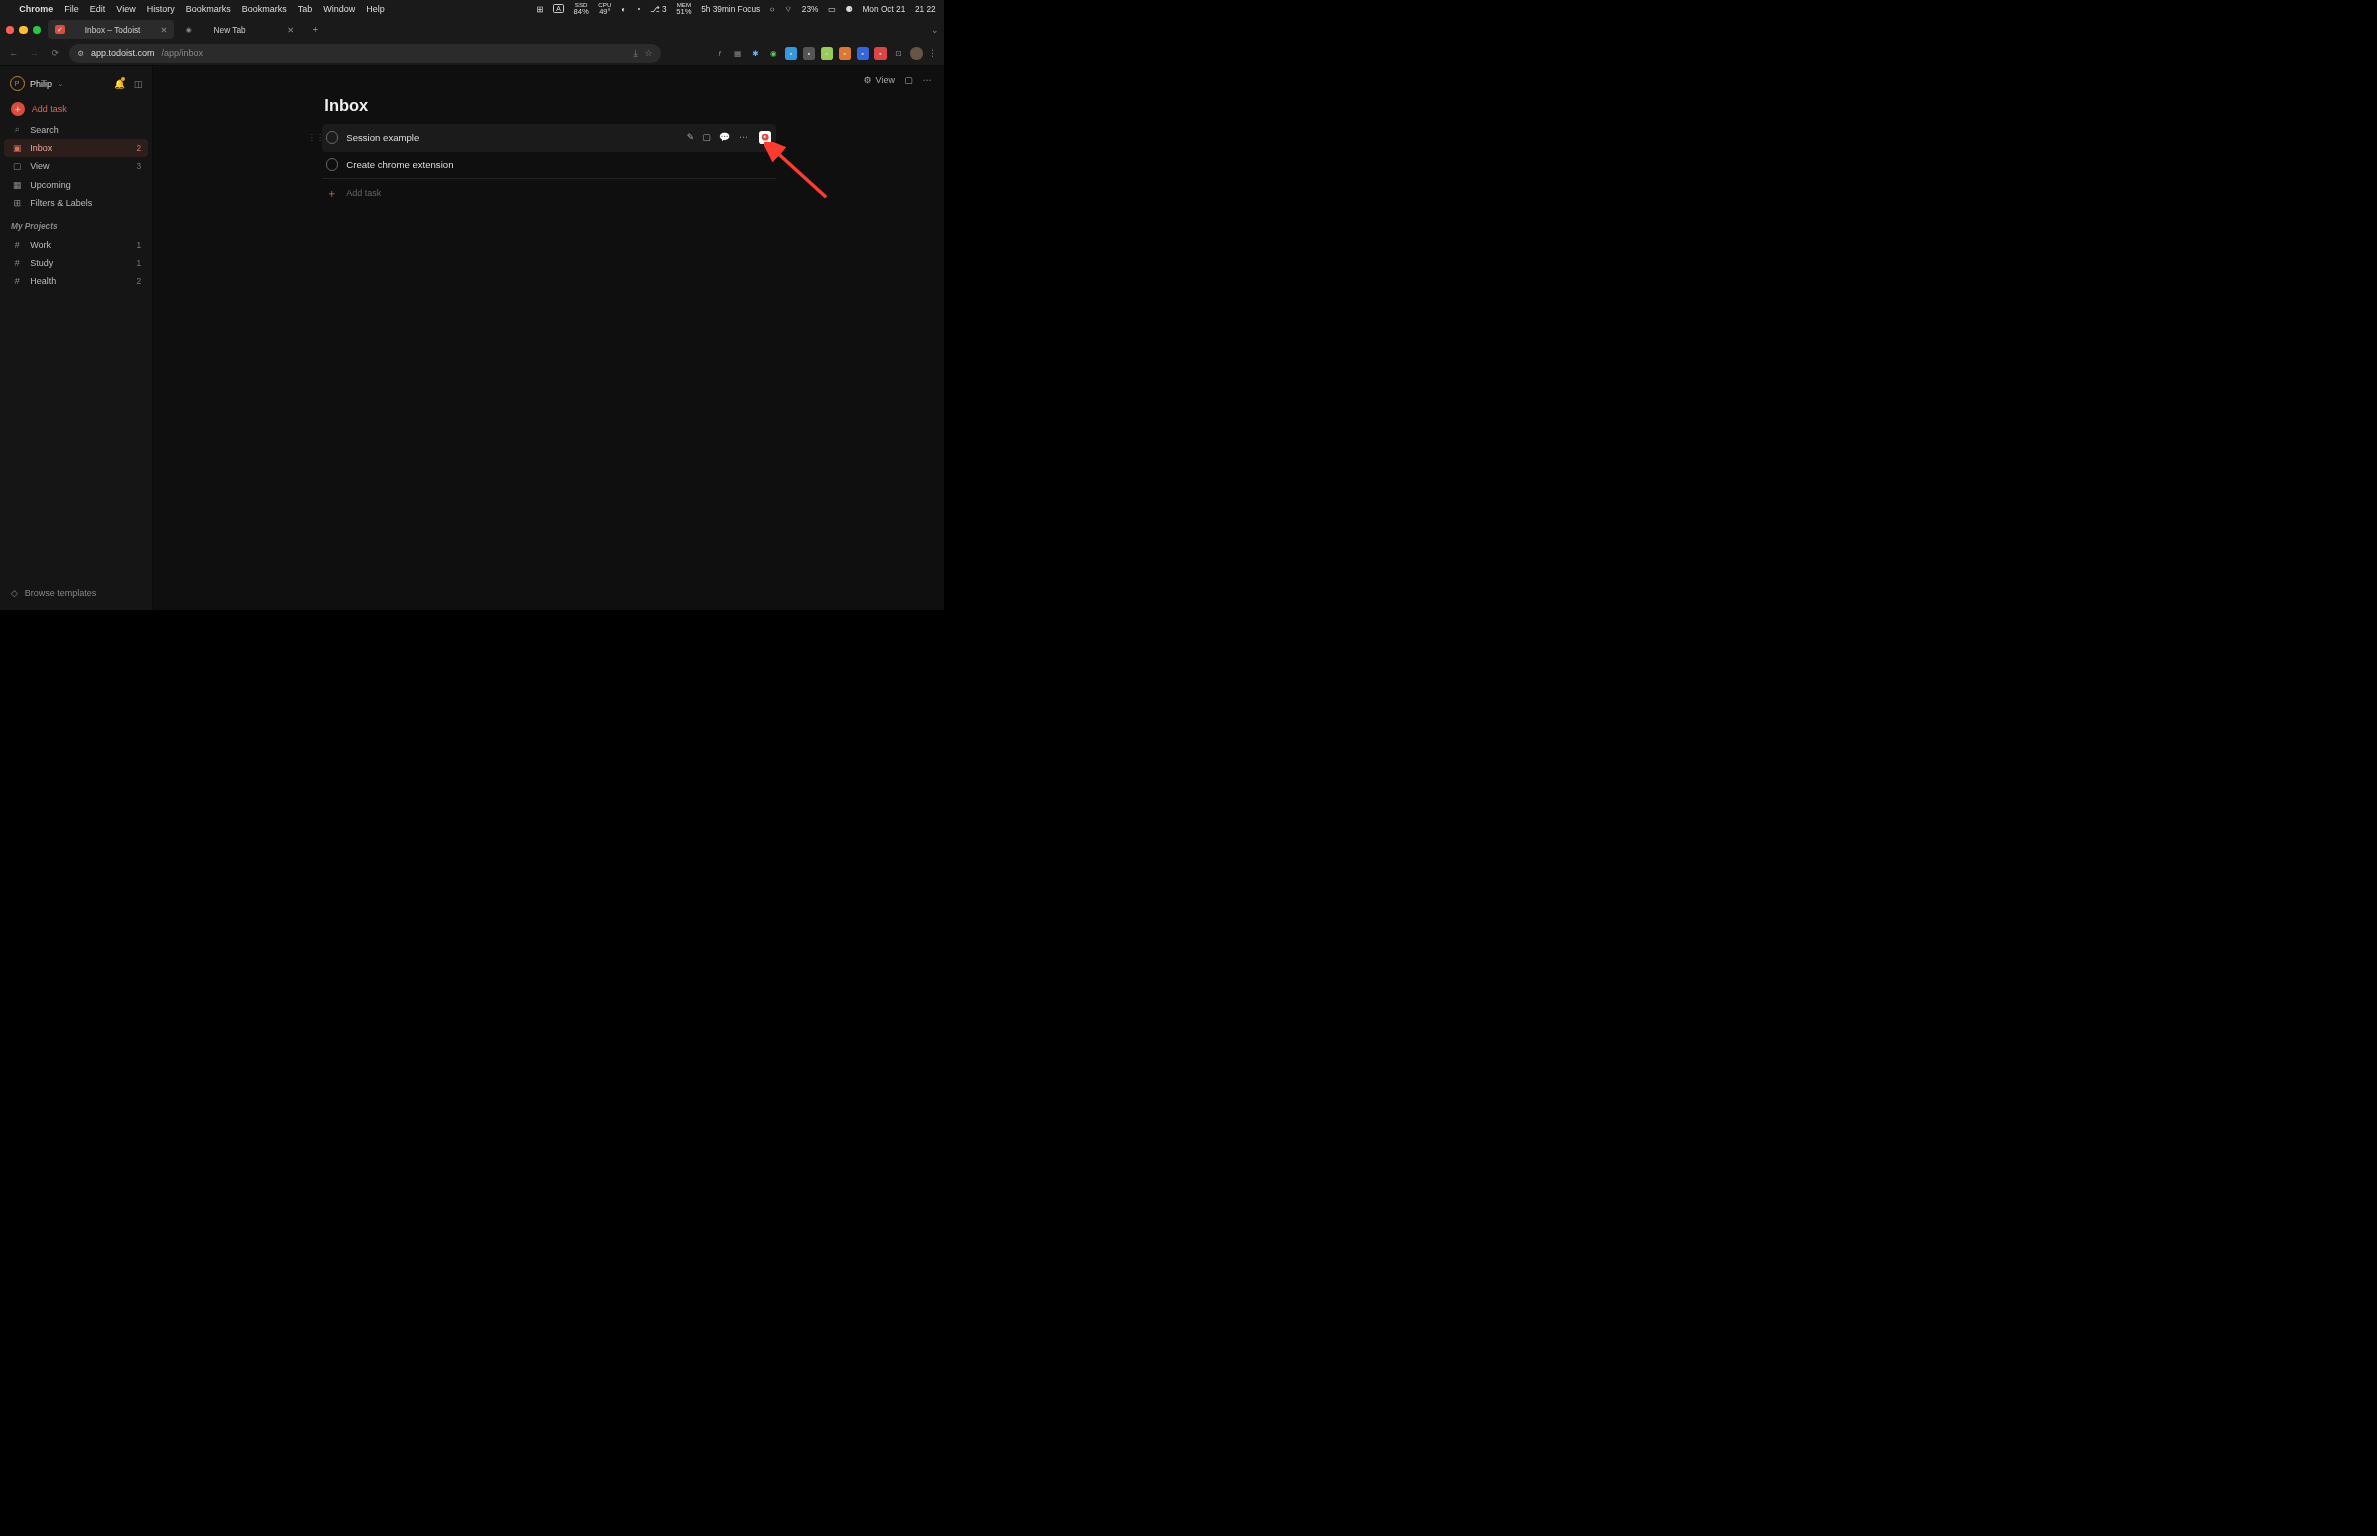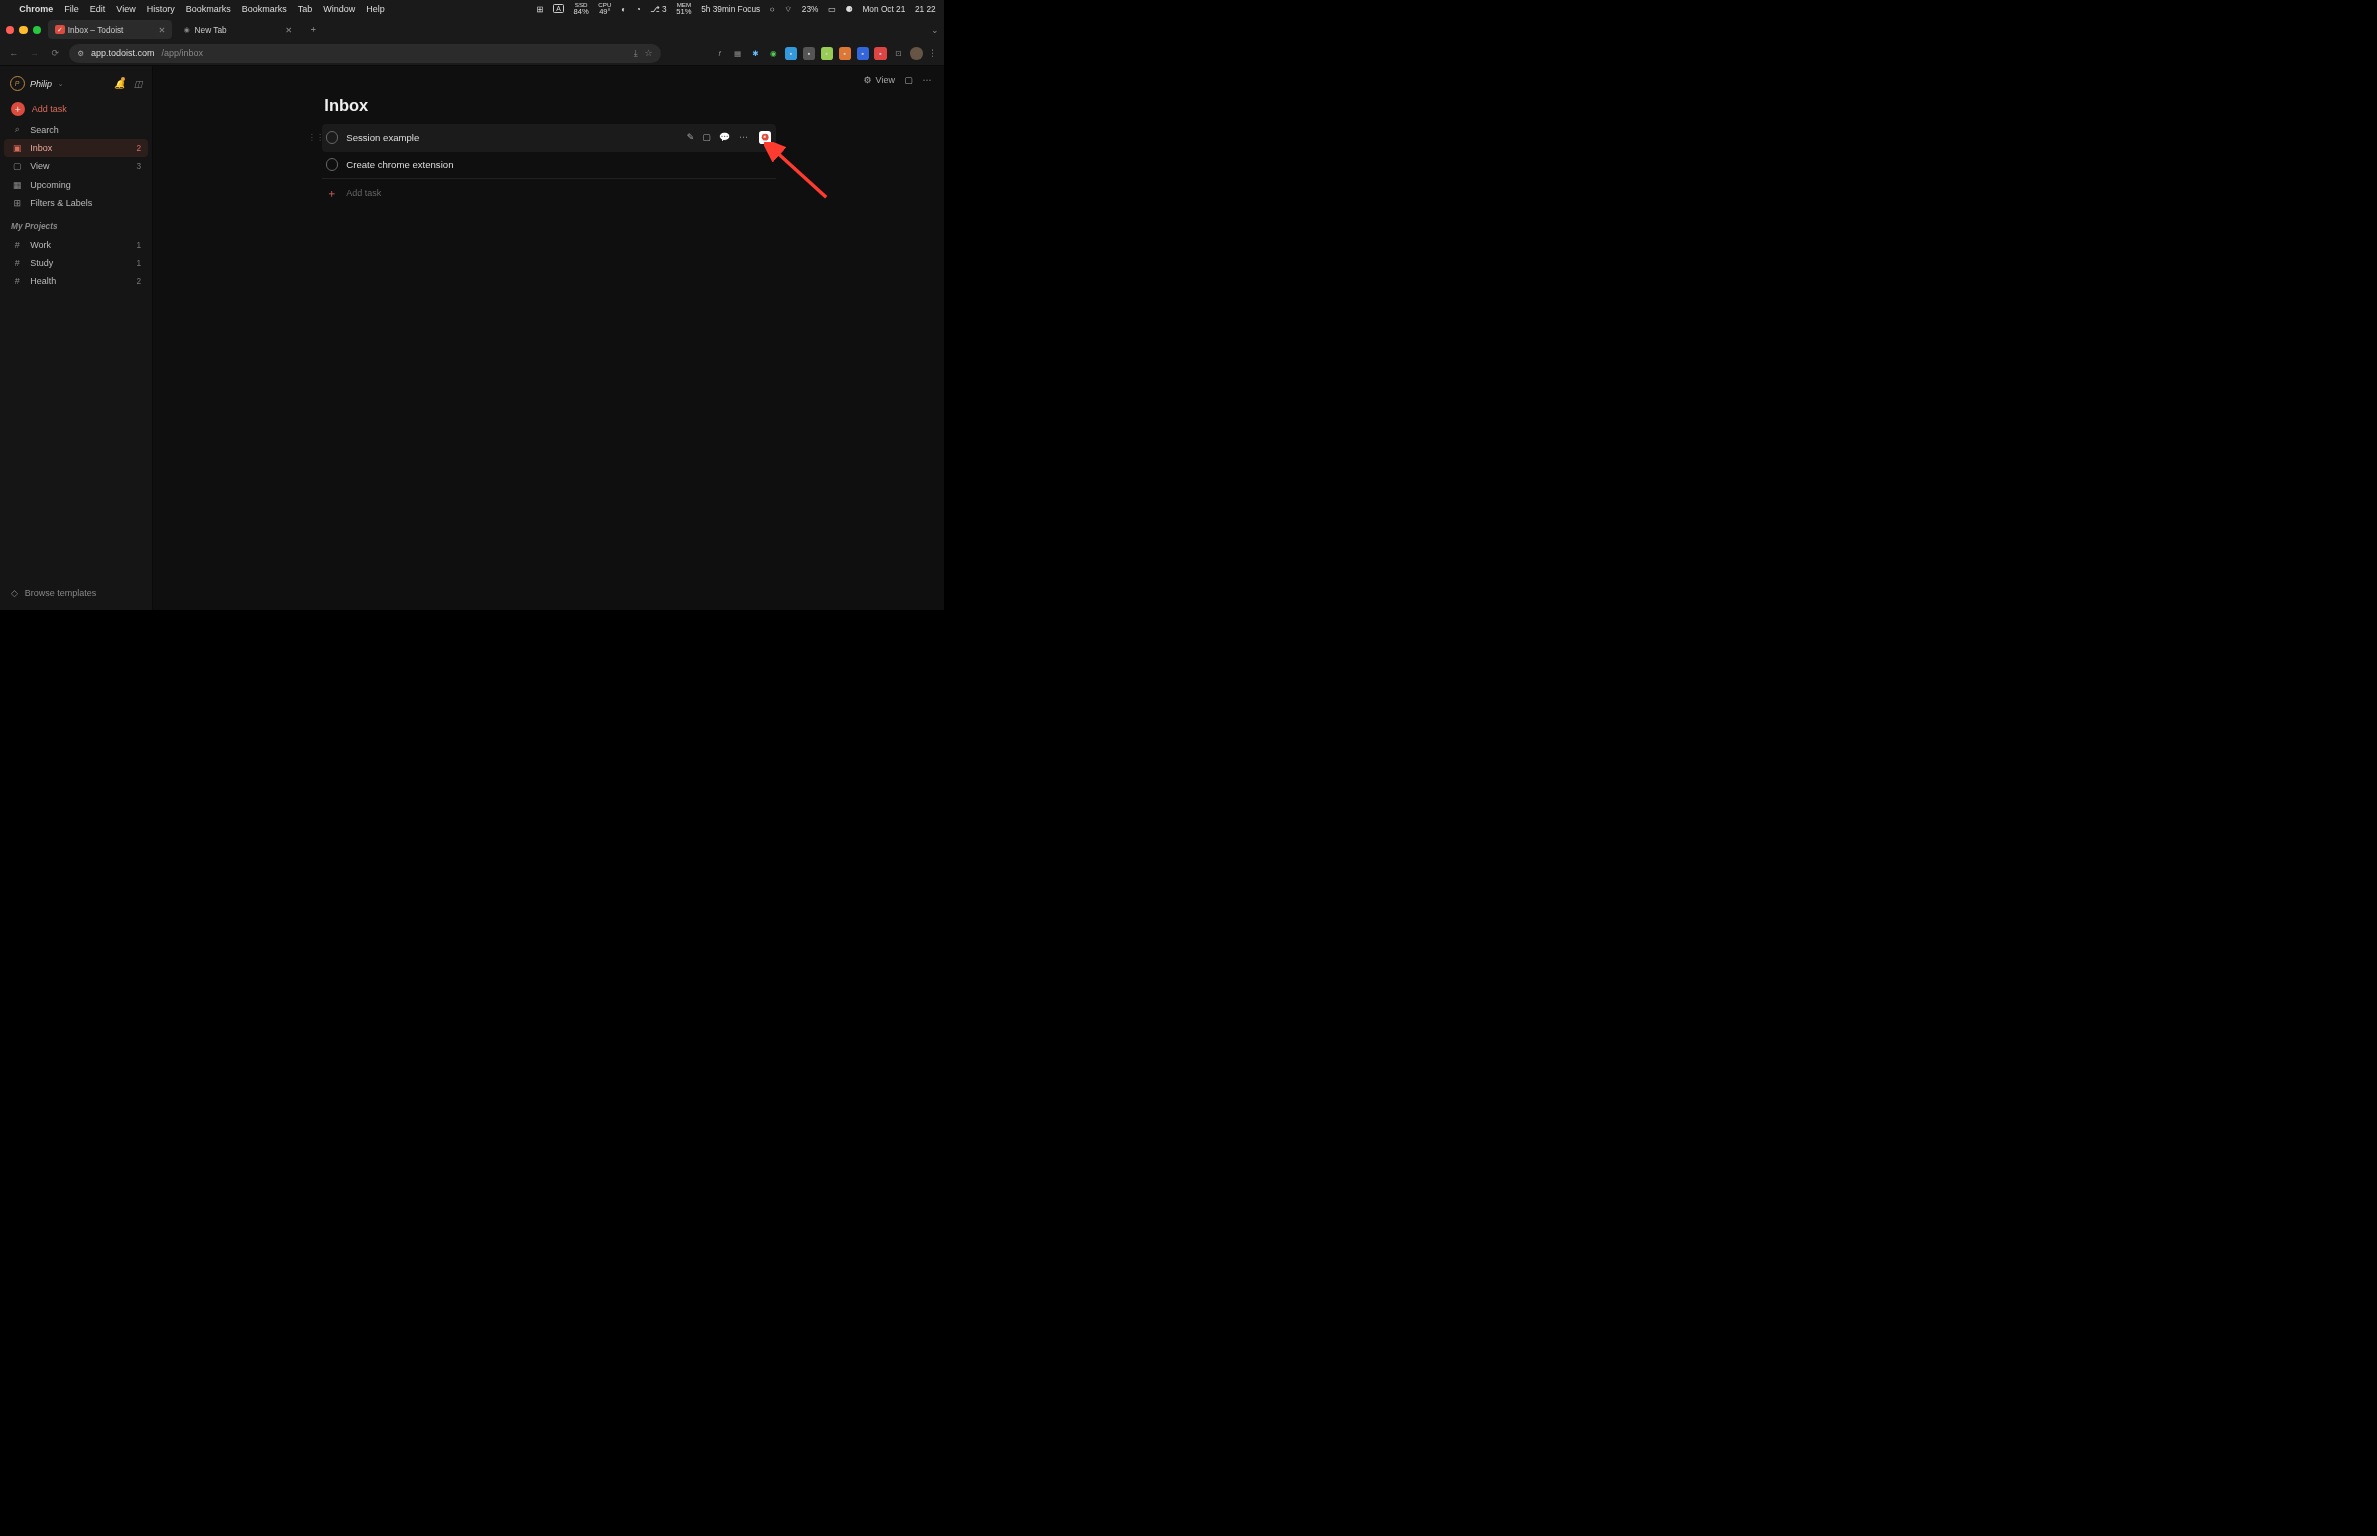--- a/index.html
+++ b/index.html
@@ -12,41 +12,41 @@
   .menubar-left .bold { font-weight: 700; }
   .menubar-right { display: flex; align-items: center; gap: 9.6px; font-size: 8.3px; }
   .stat { display: flex; flex-direction: column; align-items: center; line-height: 1; font-size: 6.2px; }
   .stat .v { font-size: 7.6px; }
 
   
   .tabbar { height: 23.4px; background: #1a1a1a; display: flex; align-items: center; padding-left: 5.5px; }
   .traffic { display: flex; gap: 5.5px; margin-right: 6.9px; align-items: center; }
   .t-dot { width: 8.3px; height: 8.3px; border-radius: 50%; }
   .red { background: #ff5f57; } .yellow { background: #febc2e; } .green { background: #28c840; }
-  .tab { display: flex; align-items: center; gap: 3px; height: 19px; padding: 0 6.9px; border-radius: 4.1px; font-size: 8.3px; color: #ccc; margin-right: 2.8px; min-width: 124px; }
+  .tab { display: flex; align-items: center; gap: 20px; height: 19px; padding: 0 6.9px; border-radius: 4.1px; font-size: 8.3px; color: #ccc; margin-right: 2.8px; min-width: 124px; }
   .tab.active { background: #2b2b2b; }
   .tab .fav { width: 9.6px; height: 9.6px; border-radius: 2.1px; display:flex; align-items:center; justify-content:center; font-size:6.9px;}
   .tab .close { margin-left: auto; color: #888; }
   .tab-add { color:#999; padding:0 6.9px; cursor:pointer; }
   .tabbar-end { margin-left:auto; margin-right:5.5px; color:#888; }
 
   
   .urlbar { height: 25px; background: #1a1a1a; display: flex; align-items: center; padding: 0 6.9px; gap: 6.9px; border-bottom:0.7px solid #0a0a0a;}
   .navbtn { color:#777; width:13.8px; text-align:center; }
   .url-field { flex:0 0 auto; width:592px; background:#2b2b2b; border-radius:12.4px; height:19px; display:flex; align-items:center; padding:0 8.3px; color:#aaa; gap:6.9px; }
   .url-field .site { color:#ddd; }
   .url-right { margin-left:auto; display:flex; align-items:center; gap:5.5px; }
   .ext-icon { width:12.4px; height:12.4px; border-radius:2.8px; display:flex; align-items:center; justify-content:center; font-size:7.6px; }
 
   
   .app { display:flex; height: calc(610px - 18px - 23.4px - 25px); background:#0f0f0f; }
 
   
   .sidebar { width:153px; background:#151515; display:flex; flex-direction:column; padding:6.9px 4.1px; color:#bbb; border-right:0.7px solid #0a0a0a;}
-  .sb-top { display:flex; align-items:center; justify-content:space-between; padding:2.8px 5.5px 6.9px 5.5px;font-style:italic; }
+  .sb-top { display:flex; align-items:center; justify-content:space-between; padding:2.8px 5.5px 6.9px 5.5px; }
   .profile { display:flex; align-items:center; gap:5.5px; }
   .avatar { width:15px; height:15px; border-radius:50%; border:1.4px solid #b84; display:flex; align-items:center; justify-content:center; font-size:6.9px; color:#b84;}
   .sb-top-right { display:flex; gap:8.3px; color:#888; align-items:center; position:relative;}
   .notif-dot { position:absolute; top:-1.4px; left:6.9px; width:4.1px; height:4.1px; border-radius:50%; background:#e6a23c; }
   .sb-item { display:flex; align-items:center; gap:6.9px; padding:4.1px 6.9px; border-radius:4.1px; cursor:pointer; color:#bbb; font-size:9px;}
   .sb-item .icon { width:12.4px; color:#888; display:flex; justify-content:center;}
   .sb-item.addtask { color:#dc6b5a; font-weight:500; }
   .sb-item.addtask .plus-circle{ width:13.8px; height:13.8px; border-radius:50%; background:#dc4c3e; color:#fff; display:flex; align-items:center; justify-content:center; font-size:9.6px; line-height:1;}
   .sb-item.active { background:#2b1e1b; color:#e8a79a; }
   .sb-item.active .icon { color:#dc6b5a; }

